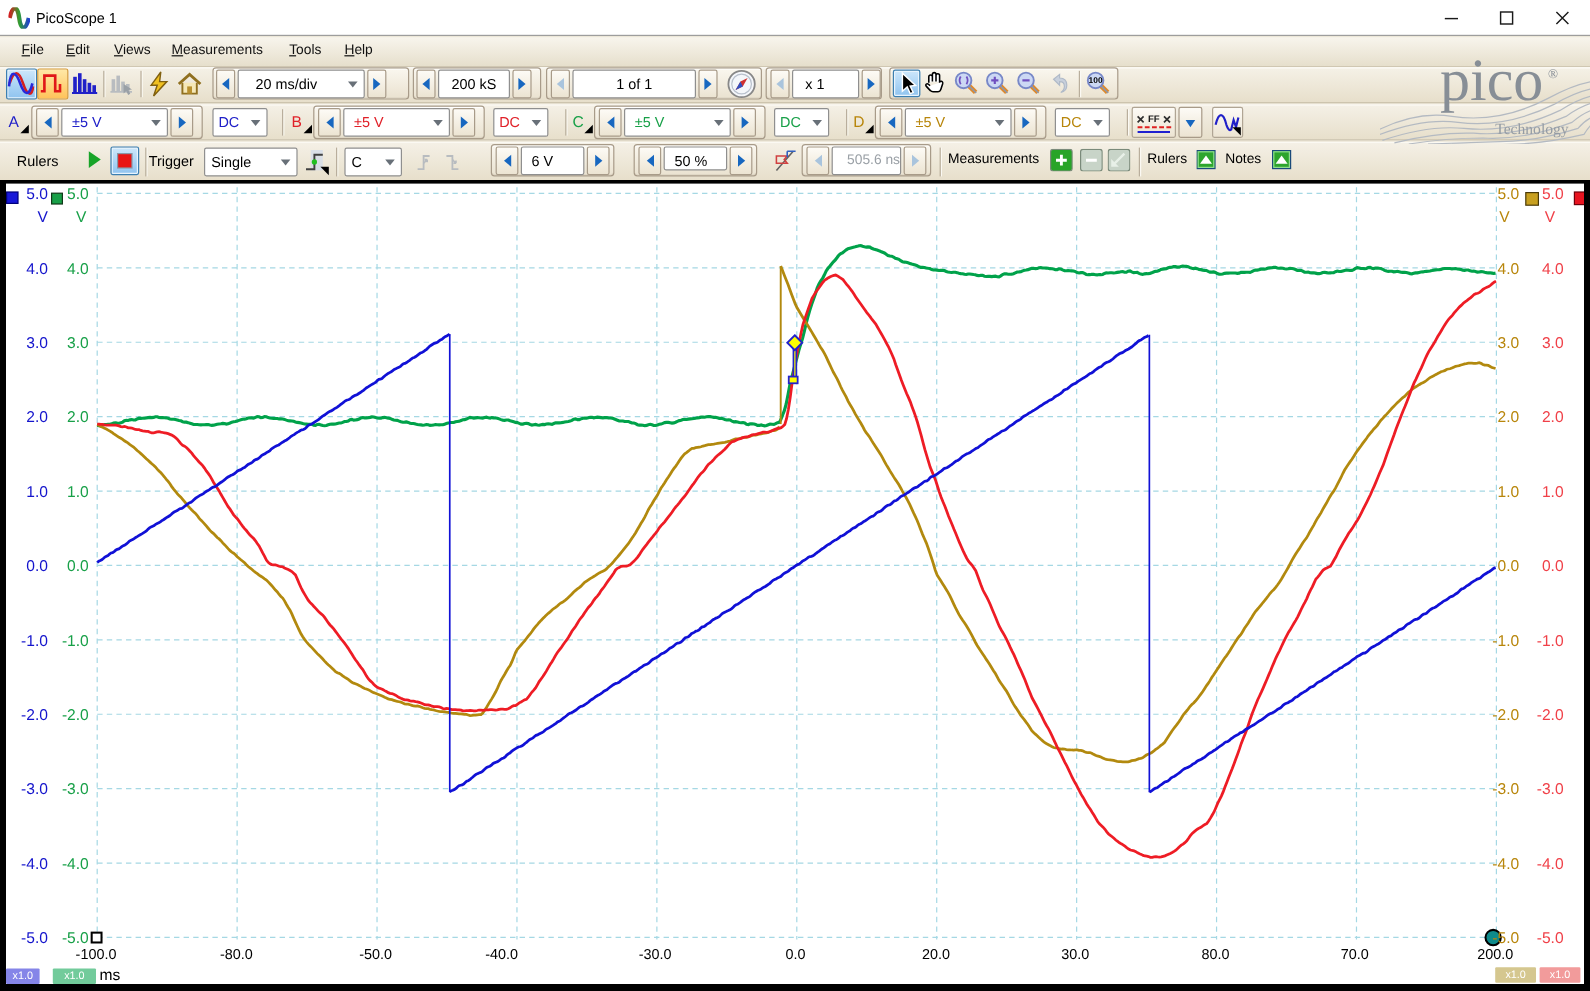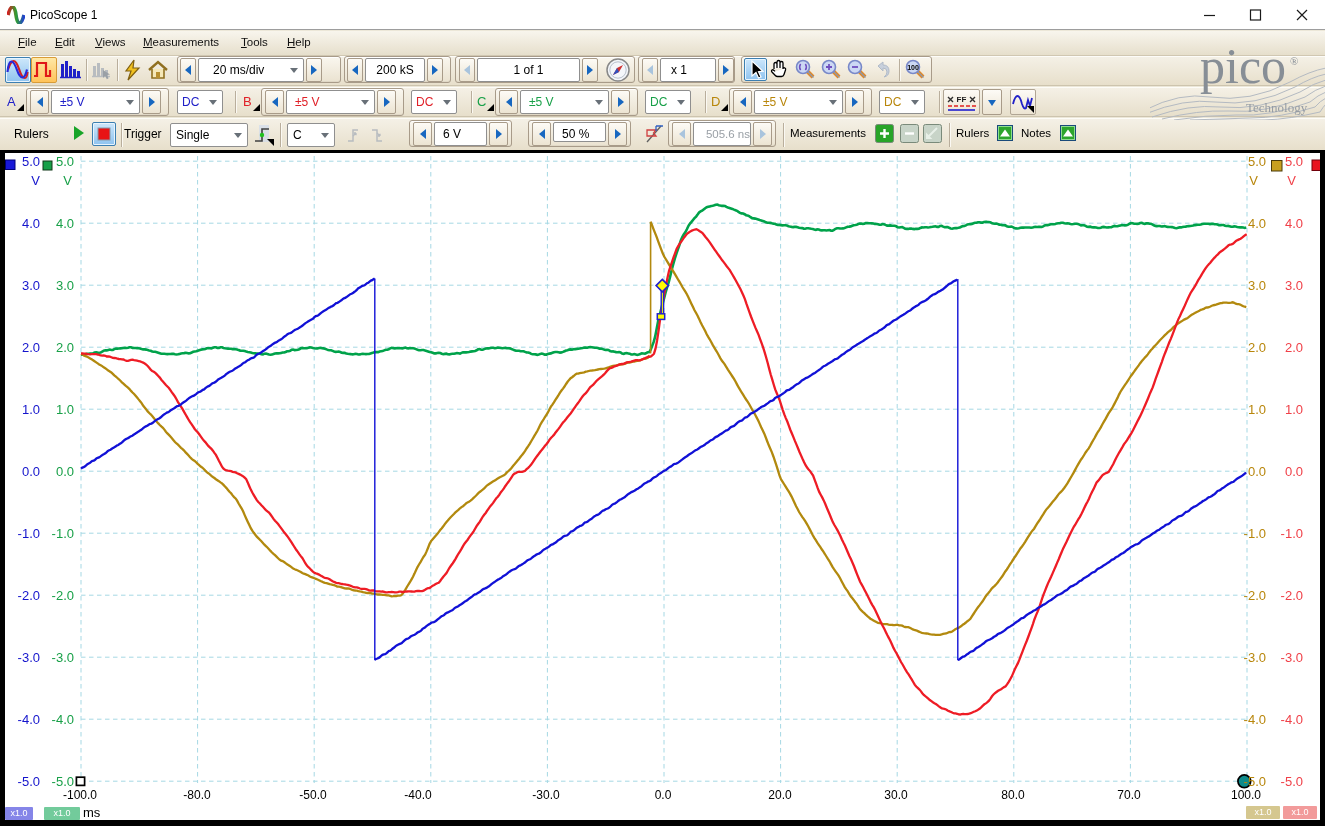--- a/index.html
+++ b/index.html
@@ -456,18 +456,18 @@
     <div class="abs txt" style="left:40px;top:787.5px;width:80px;text-align:center;font-size:12px;color:#000">-100.0</div>
     <div class="abs txt" style="left:157px;top:787.5px;width:80px;text-align:center;font-size:12px;color:#000">-80.0</div>
     <div class="abs txt" style="left:273px;top:787.5px;width:80px;text-align:center;font-size:12px;color:#000">-50.0</div>
     <div class="abs txt" style="left:378px;top:787.5px;width:80px;text-align:center;font-size:12px;color:#000">-40.0</div>
     <div class="abs txt" style="left:506px;top:787.5px;width:80px;text-align:center;font-size:12px;color:#000">-30.0</div>
     <div class="abs txt" style="left:623px;top:787.5px;width:80px;text-align:center;font-size:12px;color:#000">0.0</div>
     <div class="abs txt" style="left:740px;top:787.5px;width:80px;text-align:center;font-size:12px;color:#000">20.0</div>
     <div class="abs txt" style="left:856px;top:787.5px;width:80px;text-align:center;font-size:12px;color:#000">30.0</div>
     <div class="abs txt" style="left:973px;top:787.5px;width:80px;text-align:center;font-size:12px;color:#000">80.0</div>
     <div class="abs txt" style="left:1089px;top:787.5px;width:80px;text-align:center;font-size:12px;color:#000">70.0</div>
-    <div class="abs txt" style="left:1206px;top:787.5px;width:80px;text-align:center;font-size:12px;color:#000">100.0</div>
+    <div class="abs txt" style="left:1206px;top:787.5px;width:80px;text-align:center;font-size:12px;color:#000">200.0</div>
     <div class="badge" style="left:5px;top:807px;width:28px;background:#8585e8">x1.0</div>
     <div class="badge" style="left:44px;top:807px;width:36px;background:#72cb9b">x1.0</div>
     <div class="abs txt" style="left:83px;top:805px;font-size:13px;color:#000">ms</div>
     <div class="badge" style="left:1246px;top:806px;width:34px;background:#d5c78f">x1.0</div>
     <div class="badge" style="left:1283px;top:806px;width:34px;background:#f29b9b">x1.0</div>
   </div>
 </body></html>

